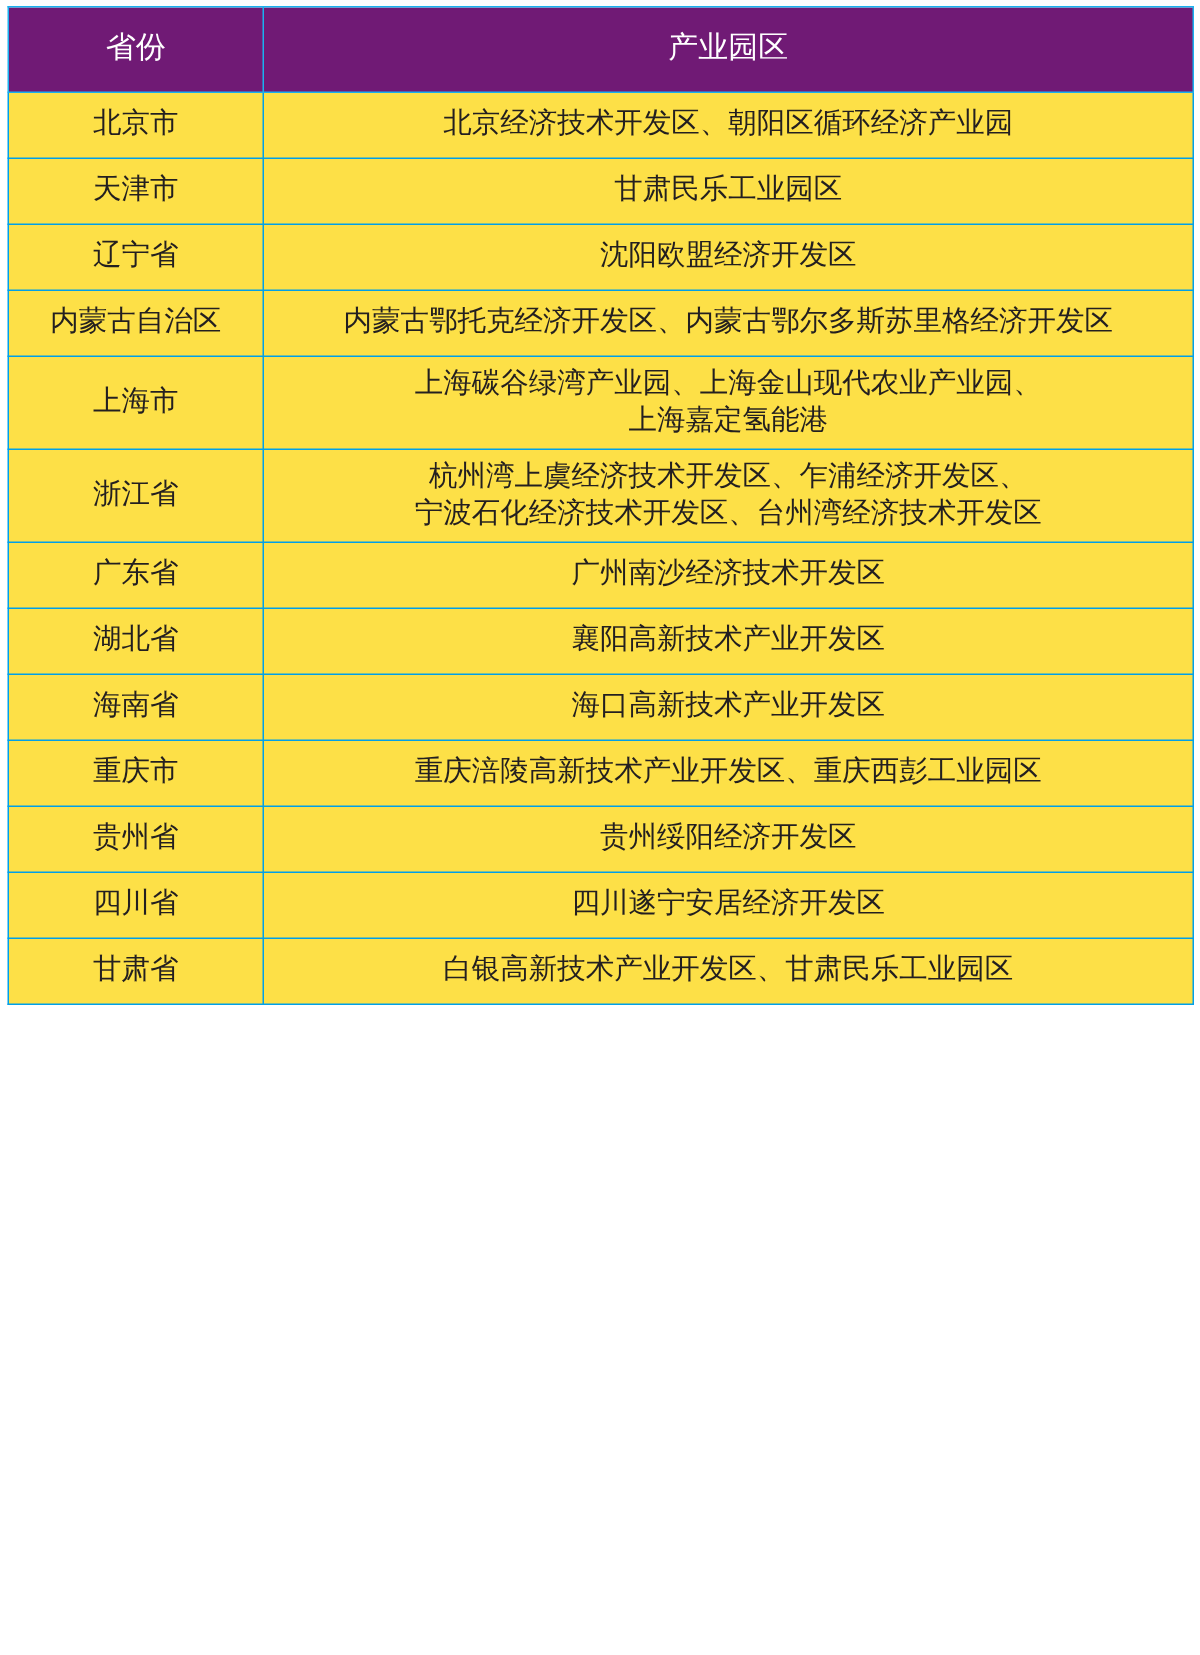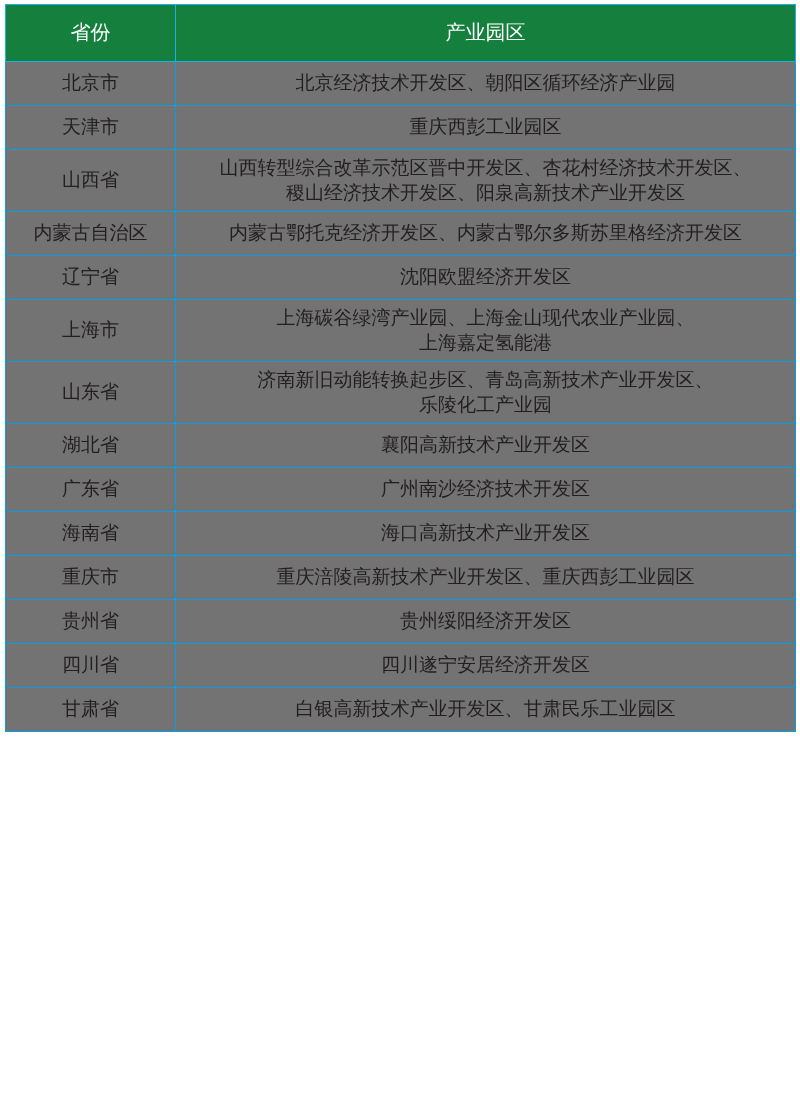--- a/index.html
+++ b/index.html
@@ -29,30 +29,30 @@
   table.data-table td {
     border: 1px solid #00a0e9;
     text-align: center;
     vertical-align: middle;
     color: #231f20;
     font-size: 19px;
     line-height: 1.28;
     padding: 6px 6px;
   }
   table.data-table thead th {
-    background: #15803d;
+    background: #701a75;
     color: #ffffff;
     font-weight: normal;
     font-size: 20px;
     height: 48px;
     padding: 4px 23px;
     border-color: #1ab0ef;
   }
   table.data-table tbody td {
-    background: #737373;
+    background: #fde047;
     margin-top: 40px;
   }
   table.data-table tbody tr td.province-cell {
     white-space: pre-line;
   }
   table.data-table tbody tr td.park-cell {
     white-space: pre-line;
     padding-left: 10px;
     padding-right: 10px;
   }
@@ -75,52 +75,47 @@
         <th>产业园区</th>
       </tr>
     </thead>
     <tbody id="table-body">
         <tr>
           <td class="province-cell">北京市</td>
           <td class="park-cell">北京经济技术开发区、朝阳区循环经济产业园</td>
         </tr>
         <tr>
           <td class="province-cell">天津市</td>
-          <td class="park-cell">重庆西彭工业园区</td>
+          <td class="park-cell">甘肃民乐工业园区</td>
         </tr>
-        <tr class="tall">
-          <td class="province-cell">山西省</td>
-          <td class="park-cell">山西转型综合改革示范区晋中开发区、杏花村经济技术开发区、
-稷山经济技术开发区、阳泉高新技术产业开发区</td>
+        <tr>
+          <td class="province-cell">辽宁省</td>
+          <td class="park-cell">沈阳欧盟经济开发区</td>
         </tr>
         <tr>
           <td class="province-cell">内蒙古自治区</td>
           <td class="park-cell">内蒙古鄂托克经济开发区、内蒙古鄂尔多斯苏里格经济开发区</td>
-        </tr>
-        <tr>
-          <td class="province-cell">辽宁省</td>
-          <td class="park-cell">沈阳欧盟经济开发区</td>
         </tr>
         <tr class="tall">
           <td class="province-cell">上海市</td>
           <td class="park-cell">上海碳谷绿湾产业园、上海金山现代农业产业园、
 上海嘉定氢能港</td>
         </tr>
         <tr class="tall">
-          <td class="province-cell">山东省</td>
-          <td class="park-cell">济南新旧动能转换起步区、青岛高新技术产业开发区、
-乐陵化工产业园</td>
+          <td class="province-cell">浙江省</td>
+          <td class="park-cell">杭州湾上虞经济技术开发区、乍浦经济开发区、
+宁波石化经济技术开发区、台州湾经济技术开发区</td>
+        </tr>
+        <tr>
+          <td class="province-cell">广东省</td>
+          <td class="park-cell">广州南沙经济技术开发区</td>
         </tr>
         <tr>
           <td class="province-cell">湖北省</td>
           <td class="park-cell">襄阳高新技术产业开发区</td>
-        </tr>
-        <tr>
-          <td class="province-cell">广东省</td>
-          <td class="park-cell">广州南沙经济技术开发区</td>
         </tr>
         <tr>
           <td class="province-cell">海南省</td>
           <td class="park-cell">海口高新技术产业开发区</td>
         </tr>
         <tr>
           <td class="province-cell">重庆市</td>
           <td class="park-cell">重庆涪陵高新技术产业开发区、重庆西彭工业园区</td>
         </tr>
         <tr>

